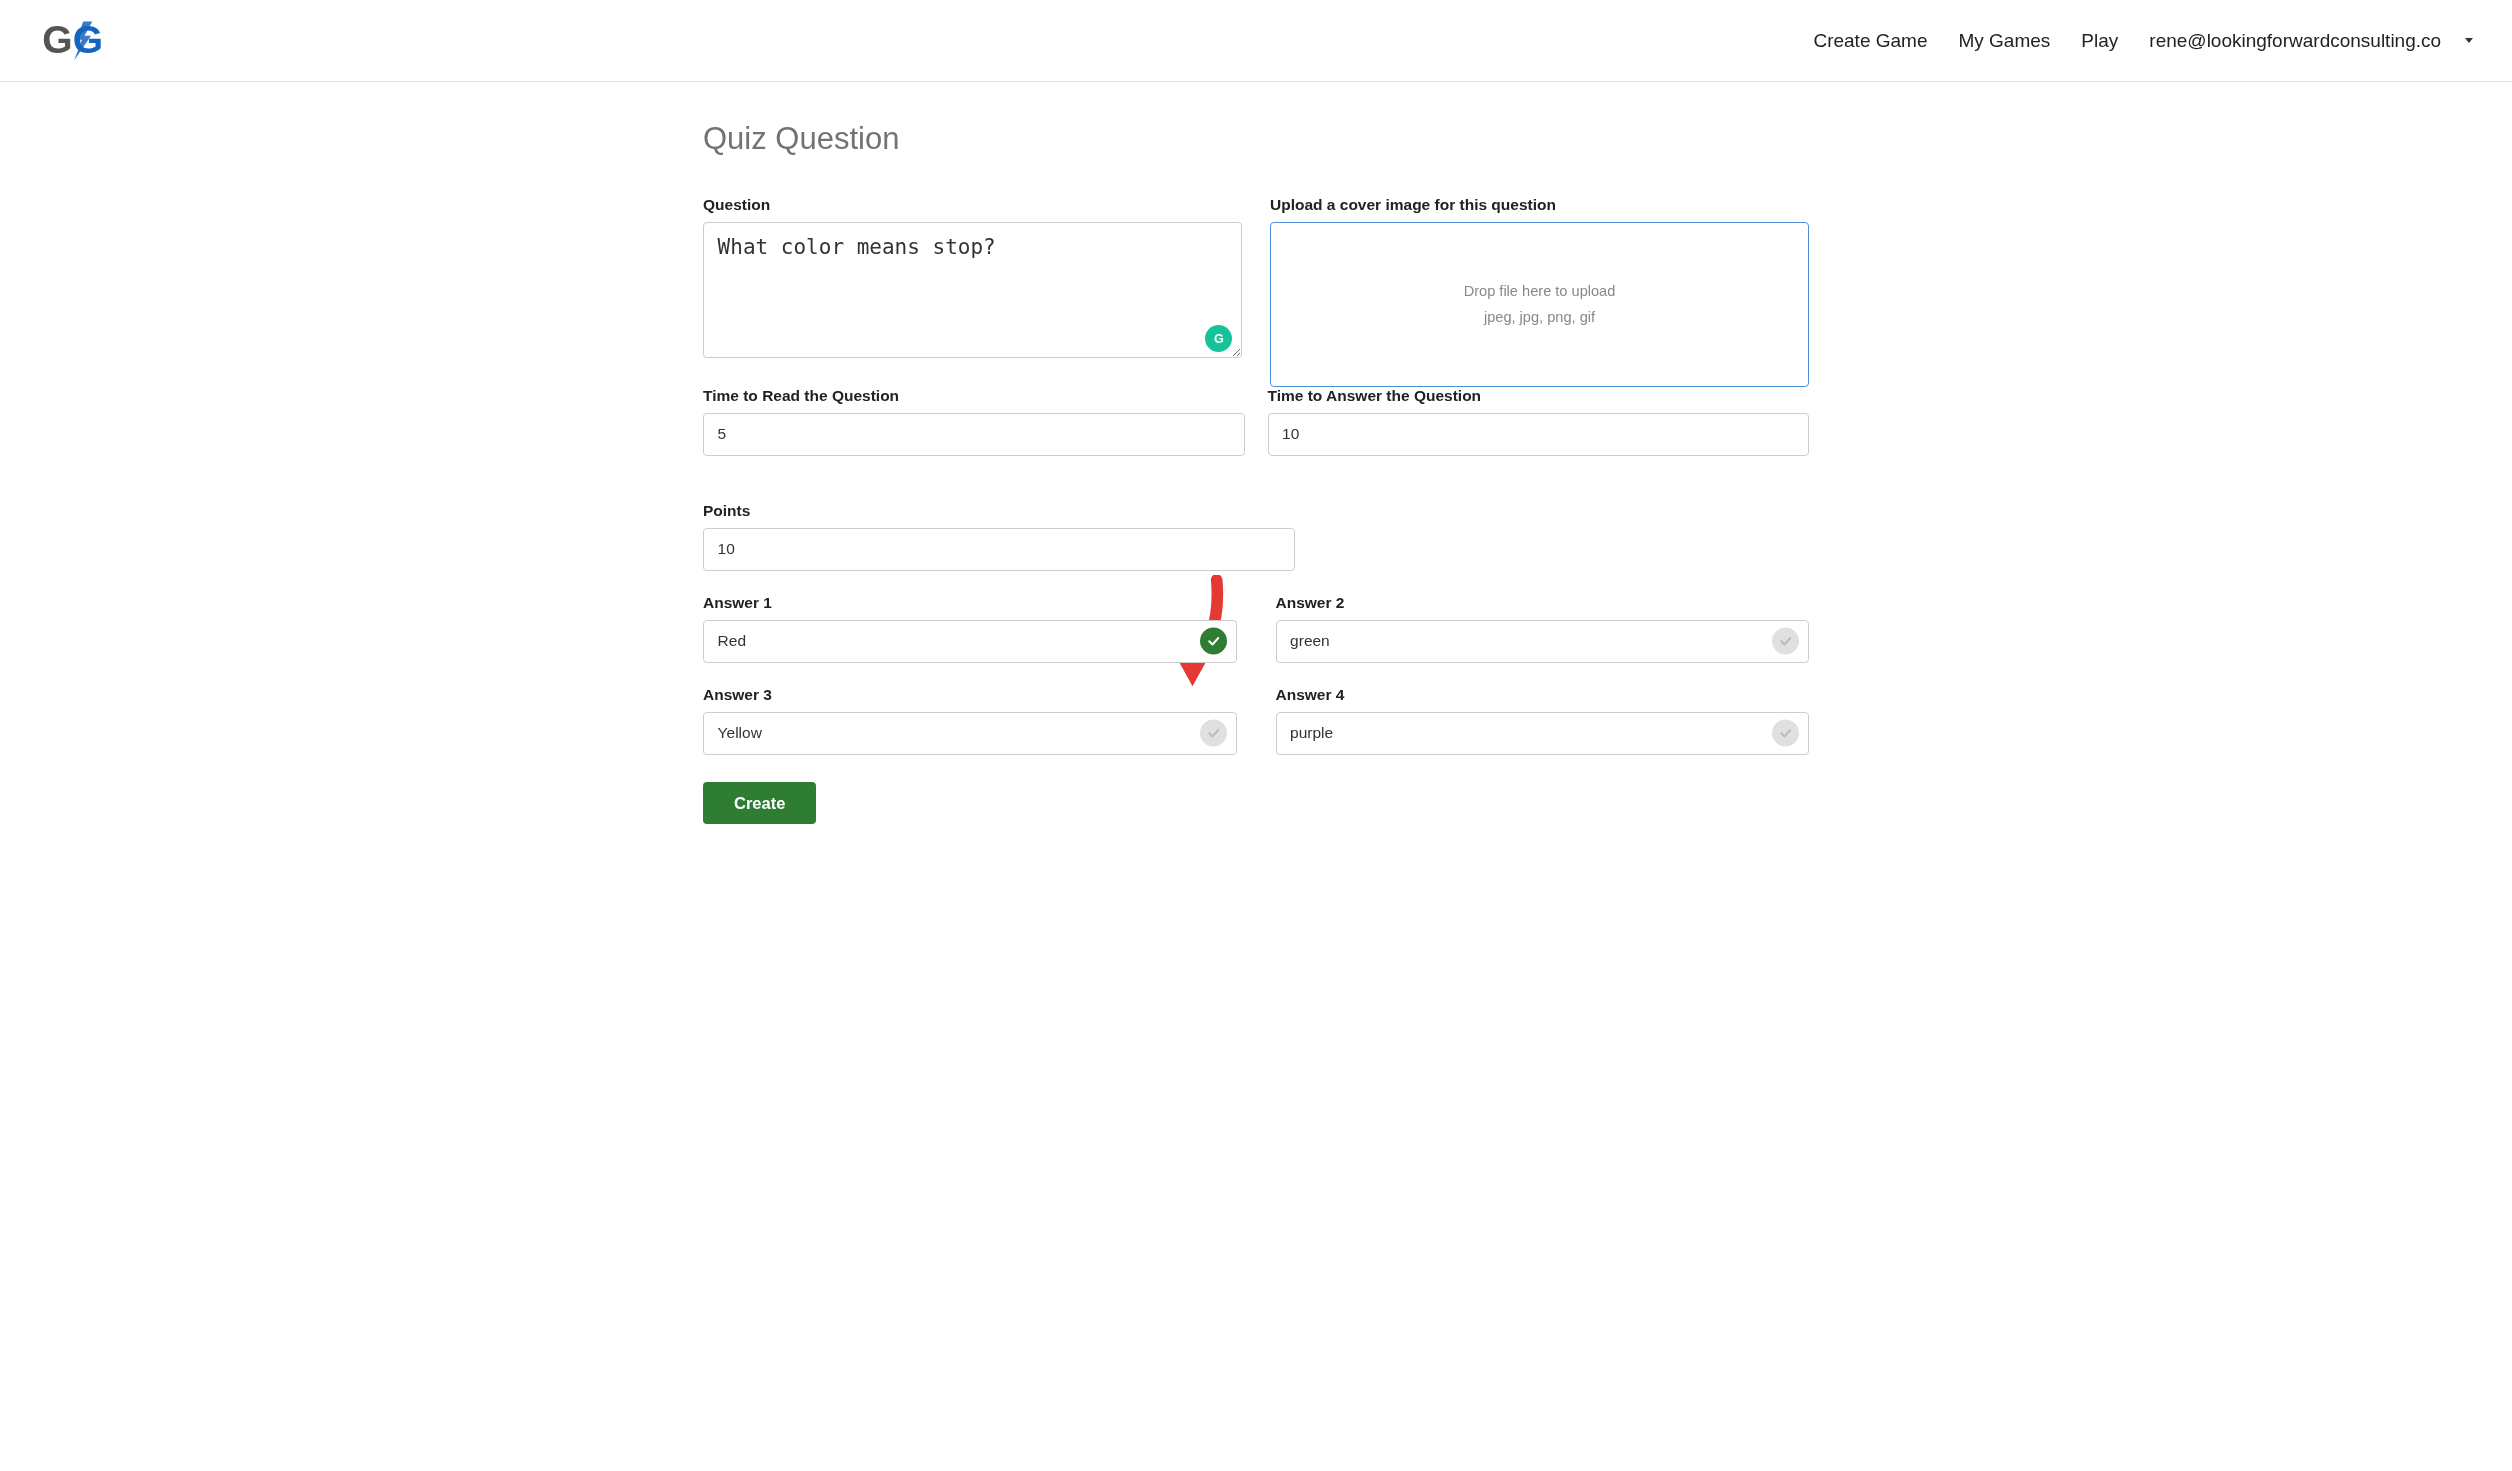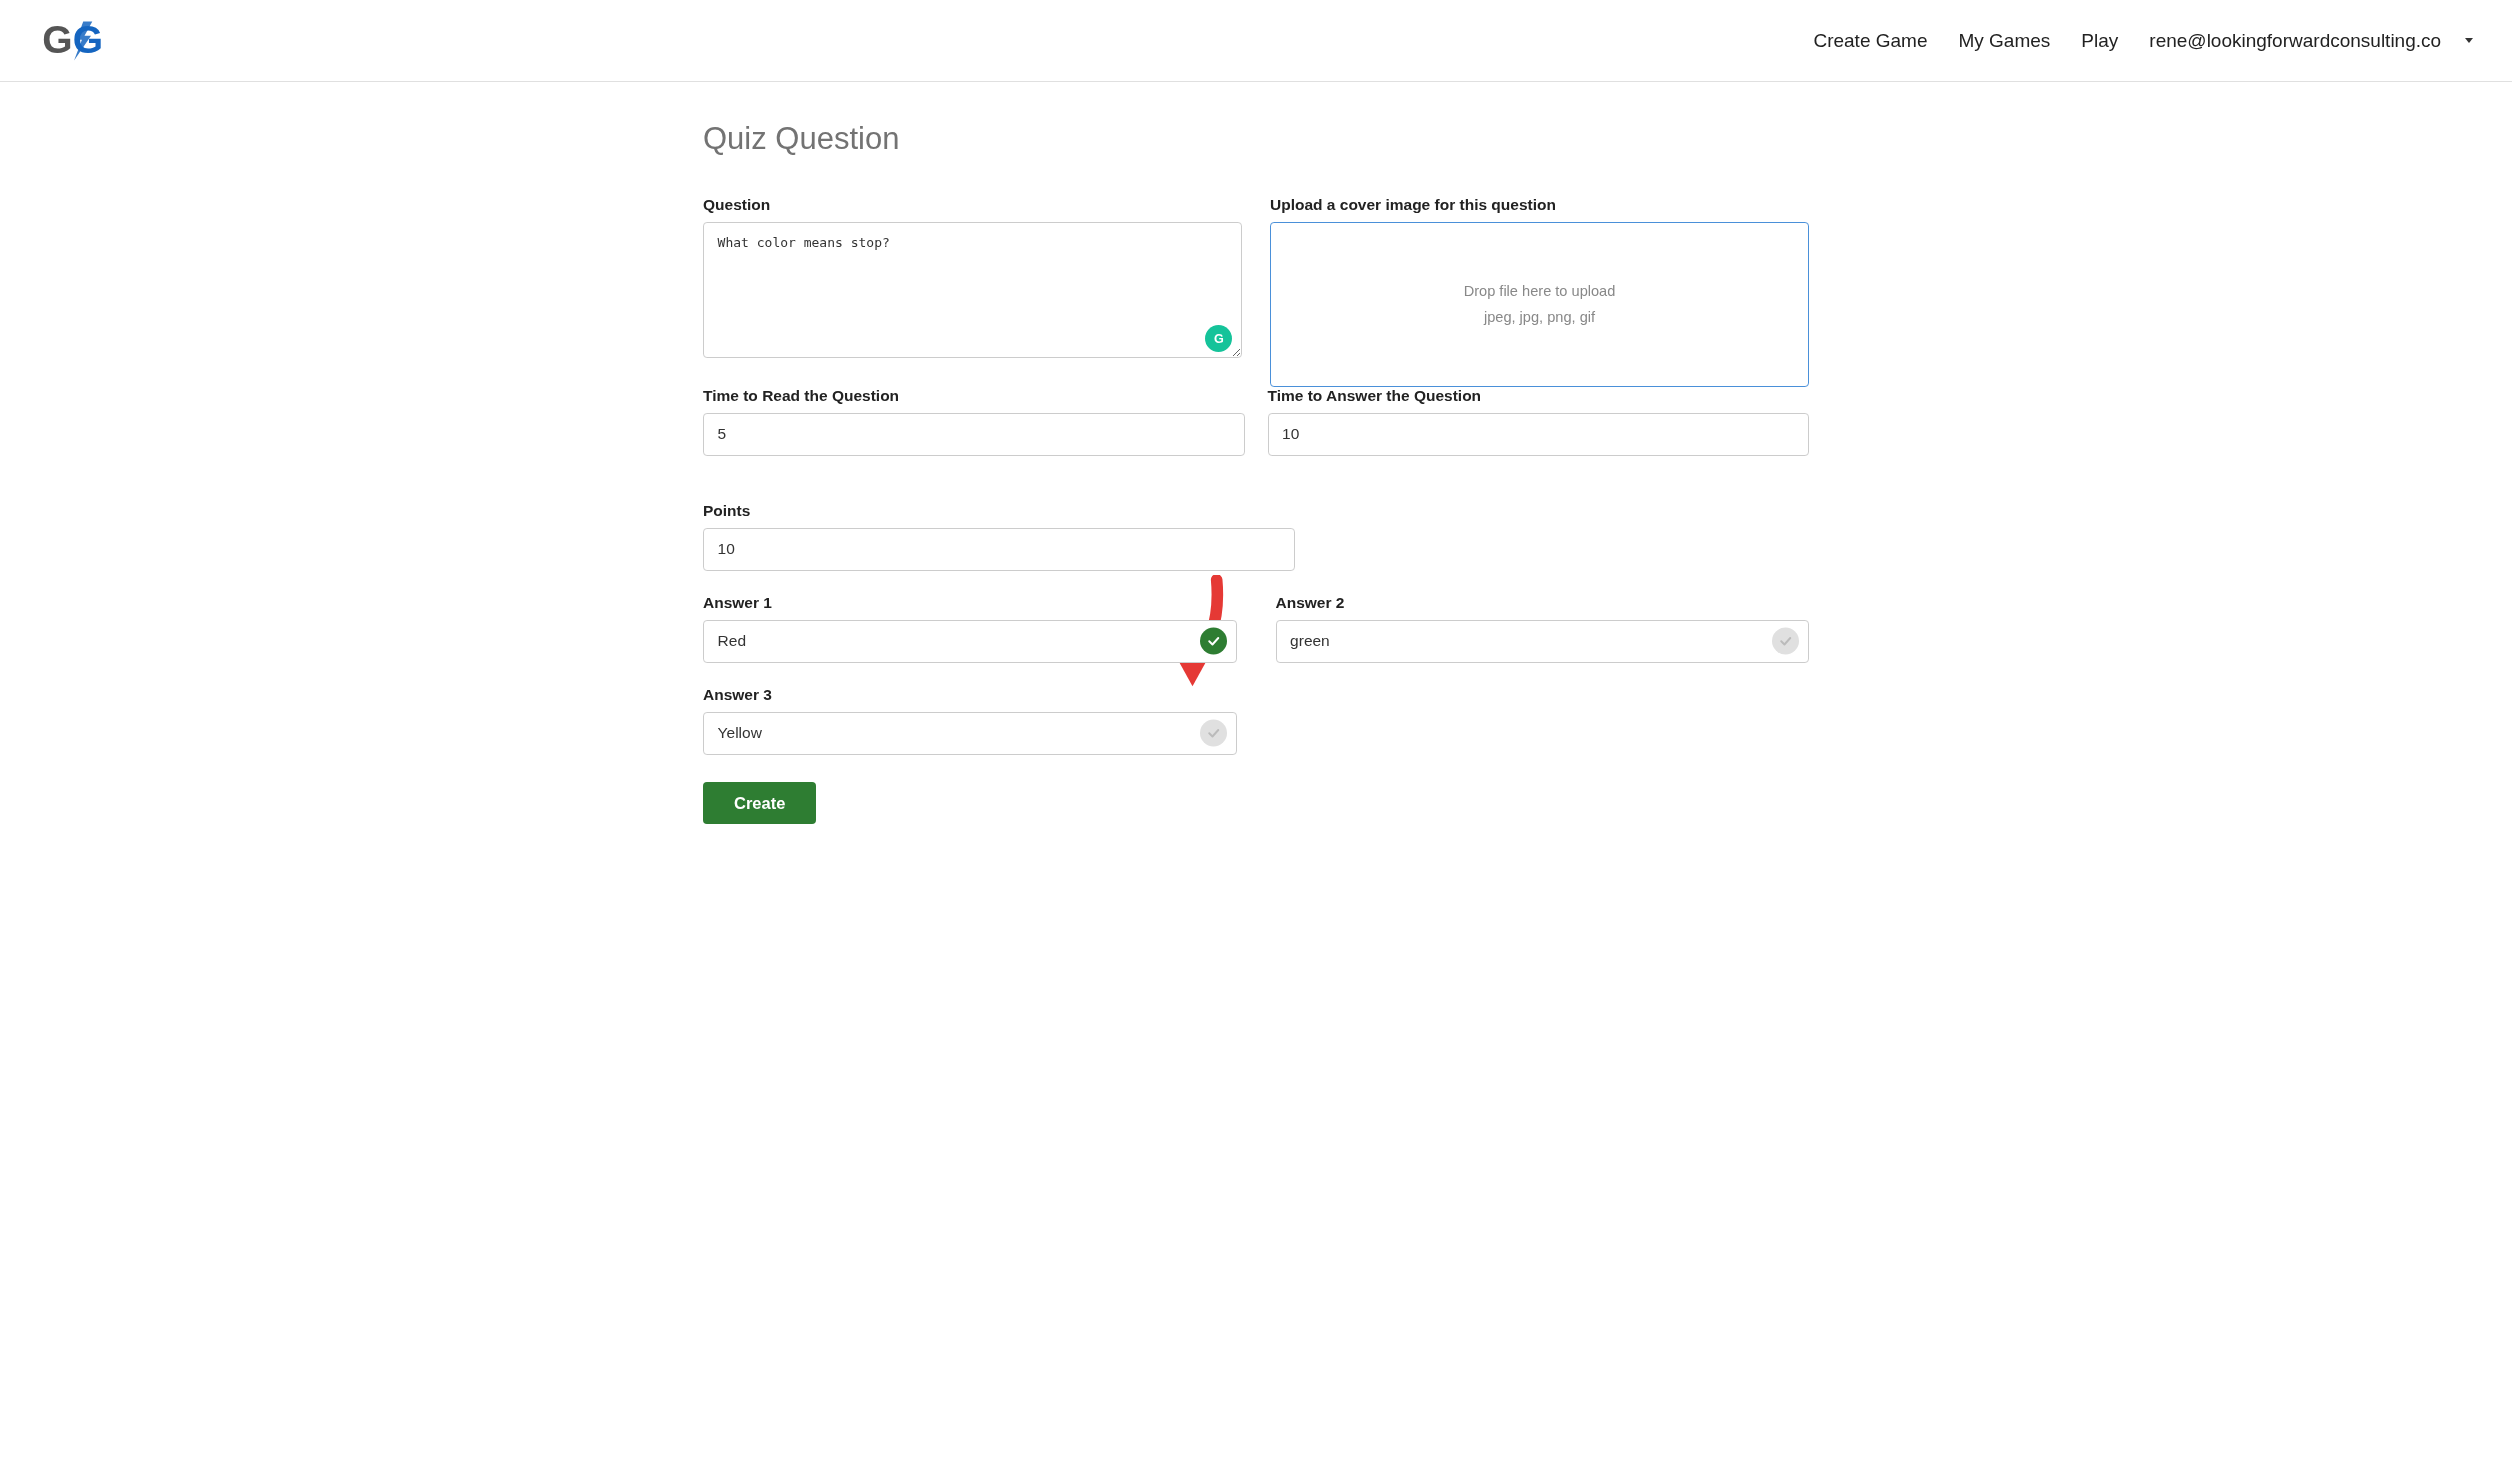--- a/index.html
+++ b/index.html
@@ -92,21 +92,21 @@
       font-size: 15.5px;
       color: #333;
       outline: none;
     }
     .question-textarea {
       width: 100%;
       min-height: 136px;
       padding: 11.6px 13.6px;
       border: 1px solid #ccc;
       border-radius: 3.9px;
-      font-size: 13px;
+      font-size: 21px;
       color: #333;
       resize: vertical;
       outline: none;
       position: relative;
     }
     .textarea-wrapper {
       position: relative;
     }
     .grammarly-badge {
       position: absolute;
@@ -325,20 +325,31 @@
         <div class="answer-input-wrapper">
           <input type="text" class="answer-input" value="Yellow" style="">
           <div class="answer-check unchecked">
             <svg class="checkmark-svg" viewBox="0 0 24 24" fill="none" xmlns="http://www.w3.org/2000/svg">
               <path d="M5 12l5 5L19 7" stroke="#bbb" stroke-width="3" stroke-linecap="round" stroke-linejoin="round"></path>
             </svg>
           </div>
         </div>
       </div>
 
+      <div class="answer-group">
+        <label class="form-label">Answer 4</label>
+        <div class="answer-input-wrapper">
+          <input type="text" class="answer-input" value="purple" style="">
+          <div class="answer-check unchecked">
+            <svg class="checkmark-svg" viewBox="0 0 24 24" fill="none" xmlns="http://www.w3.org/2000/svg">
+              <path d="M5 12l5 5L19 7" stroke="#bbb" stroke-width="3" stroke-linecap="round" stroke-linejoin="round"></path>
+            </svg>
+          </div>
+        </div>
+      </div>
 
     </div>
   </div>
 
   
   <button class="create-btn">Create</button>
 
 </div>
 
 

